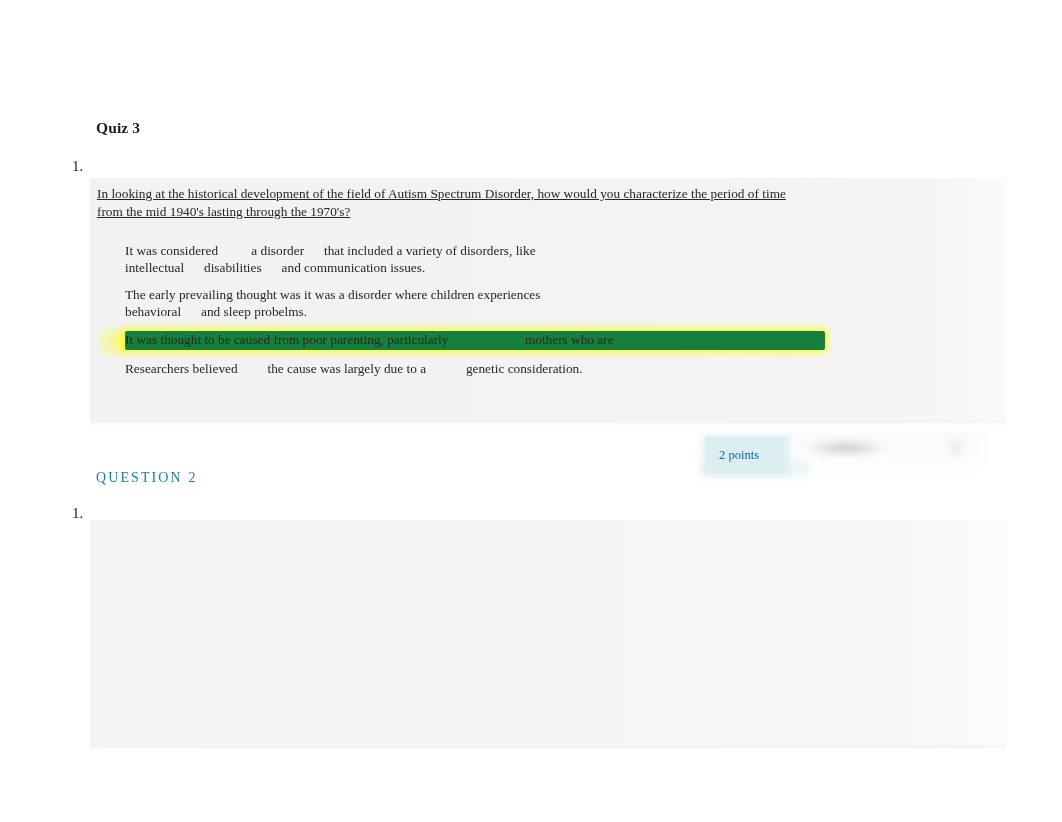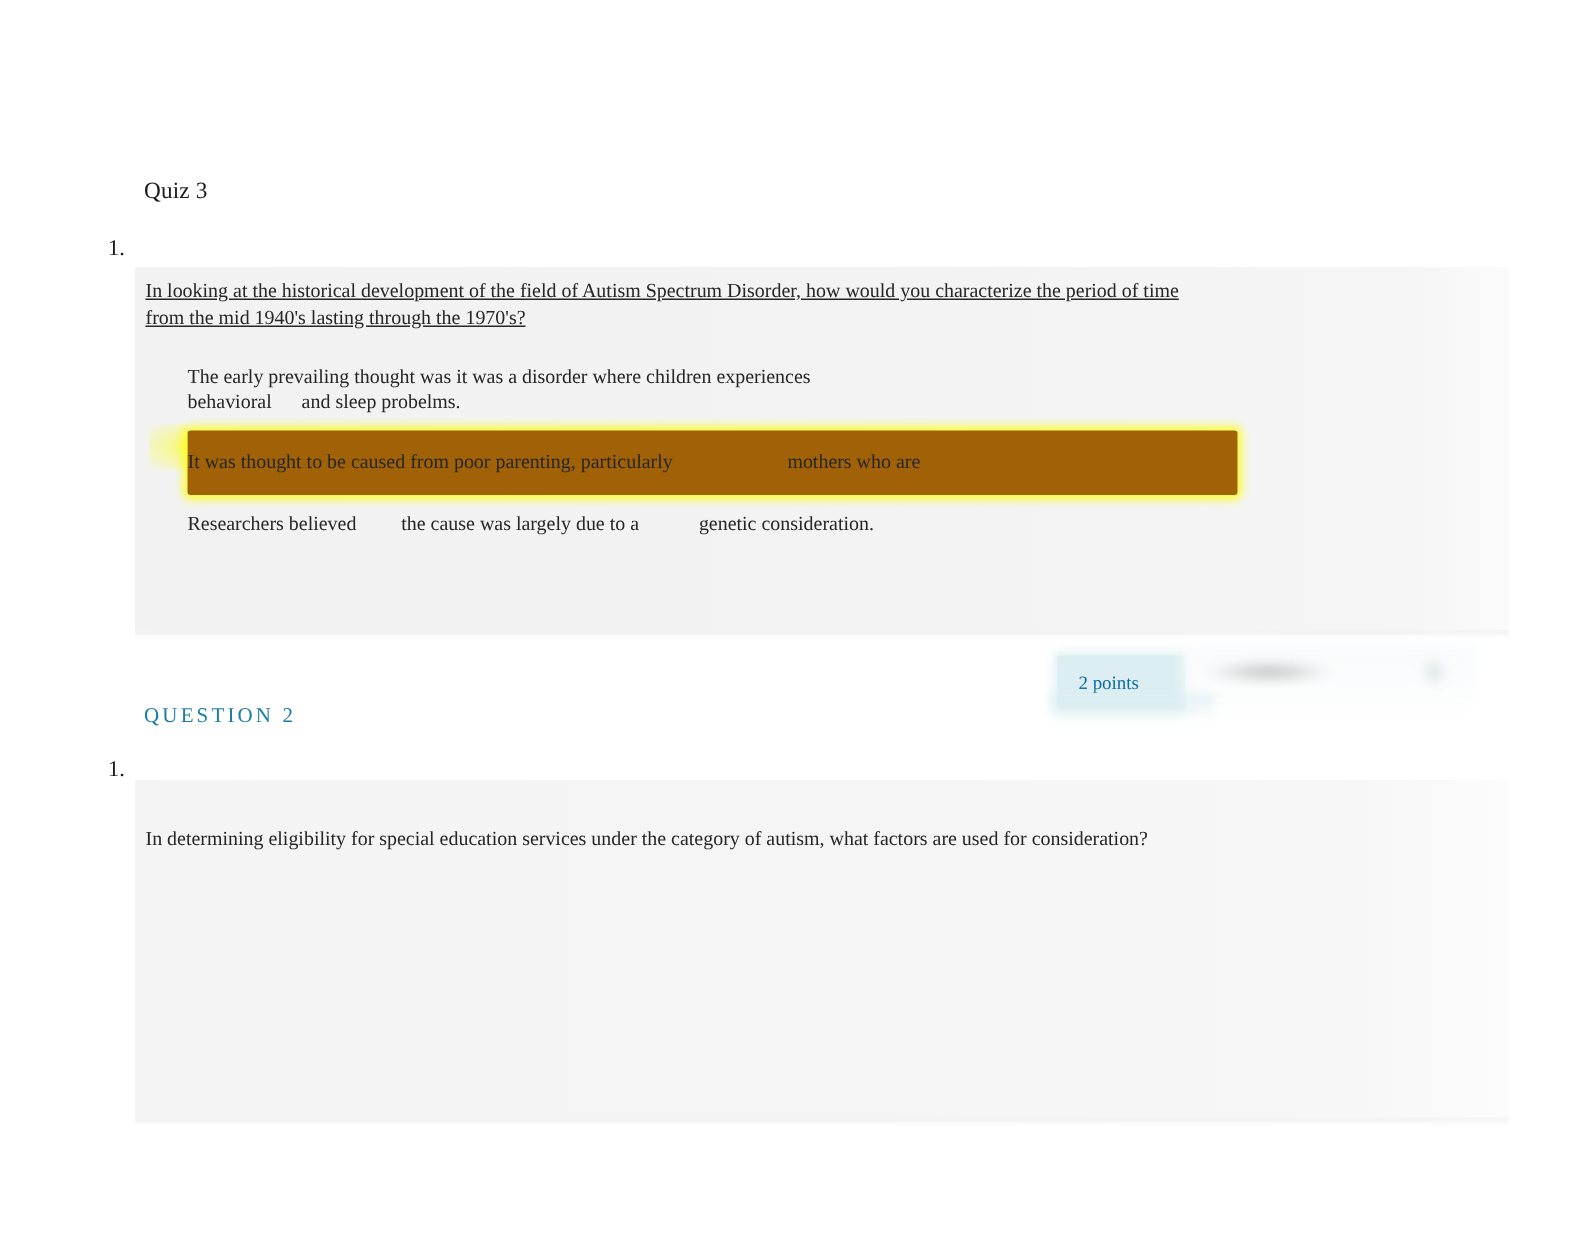--- a/index.html
+++ b/index.html
@@ -21,21 +21,21 @@
     position: absolute;
     inset: 0;
   }
 
   
   .quiz-title {
     position: absolute;
     left: 96px;
     top: 119px;
     font-size: 15.5px;
-    font-weight: 400;
+    font-weight: 700;
     color: #1c1c1c;
     letter-spacing: 0.1px;
   }
 
   
   .list-marker {
     position: absolute;
     font-size: 15px;
     color: #1a1a1a;
     font-family: "Liberation Serif", "DejaVu Serif", serif;
@@ -109,24 +109,24 @@
     color: #262626;
   }
   .option:last-child { margin-bottom: 0; }
 
   .option-line {
     display: block;
     white-space: pre;
   }
 
   .option.highlighted .hl {
-    background: #a16207;
+    background: #15803d;
     box-shadow: 0 0 6px 3px rgba(255,255,0,0.75);
     border-radius: 2px;
-    padding: 13px 0;
+    padding: 1px 0;
   }
   .option.highlighted {
     position: relative;
   }
   .option.highlighted::before {
     content: "";
     position: absolute;
     left: -26px;
     top: -4px;
     width: 26px;
@@ -198,20 +198,24 @@
 
   <div class="list-marker marker-q1">1.</div>
 
   <div class="q-panel q-panel-1"></div>
 
   <div class="q-stem q1-stem">In looking at the historical development of the field of Autism Spectrum Disorder, how would you characterize the period of time
 from the mid 1940's lasting through the 1970's?</div>
 
   <div class="options">
 
+    <div class="option">
+      <span class="option-line">It was considered          a disorder      that included a variety of disorders, like</span>
+      <span class="option-line">intellectual      disabilities      and communication issues.</span>
+    </div>
 
     <div class="option">
       <span class="option-line">The early prevailing thought was it was a disorder where children experiences</span>
       <span class="option-line">behavioral      and sleep probelms.</span>
     </div>
 
     <div class="option highlighted">
       <span class="option-line hl">It was thought to be caused from poor parenting, particularly                       mothers who are</span>
     </div>
 
@@ -225,15 +229,14 @@
 
   <div class="redacted-region"></div>
   <div class="redacted-tail"></div>
 
   <div class="section-heading">QUESTION 2</div>
 
   <div class="list-marker marker-q2">1.</div>
 
   <div class="q-panel q-panel-2"></div>
 
-  <div class="q-stem q2-stem">In determining eligibility for special education services under the category of autism, what factors are used for consideration?</div>
 
 </div>
 
 </body></html>

